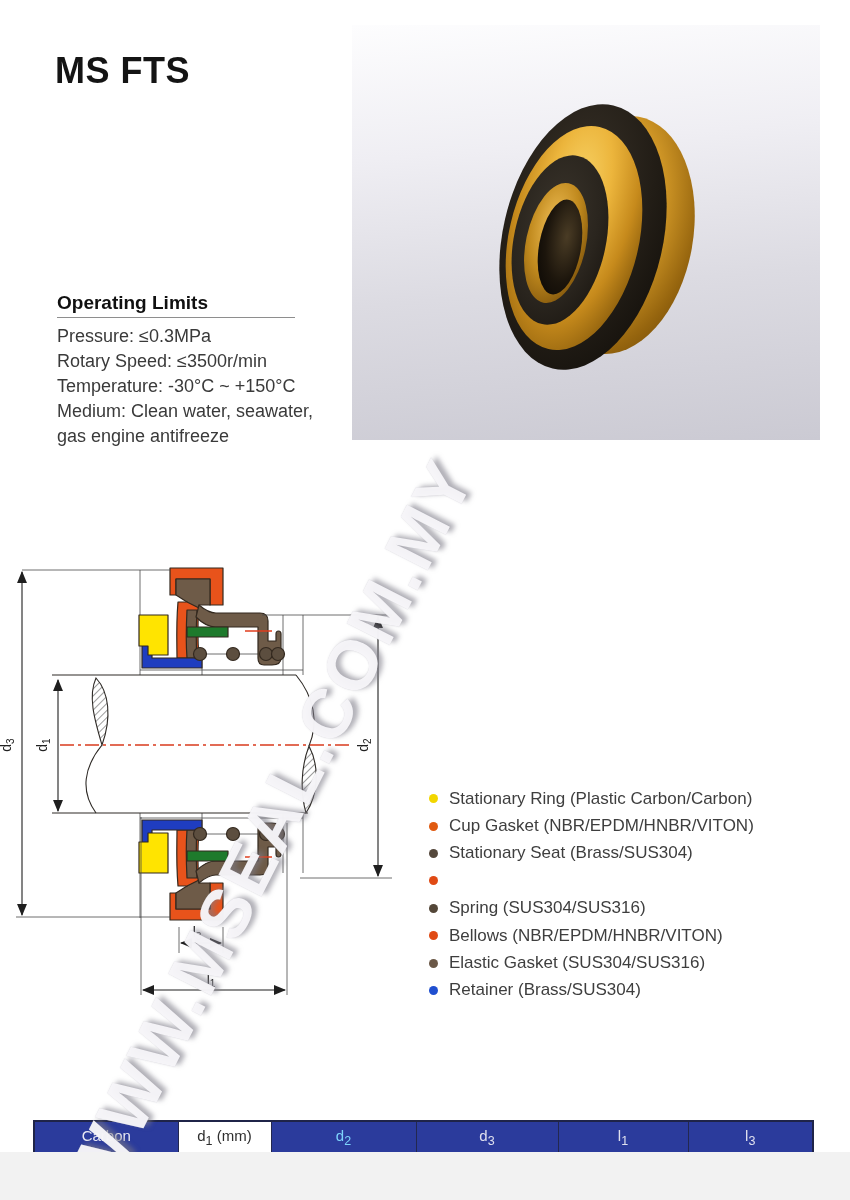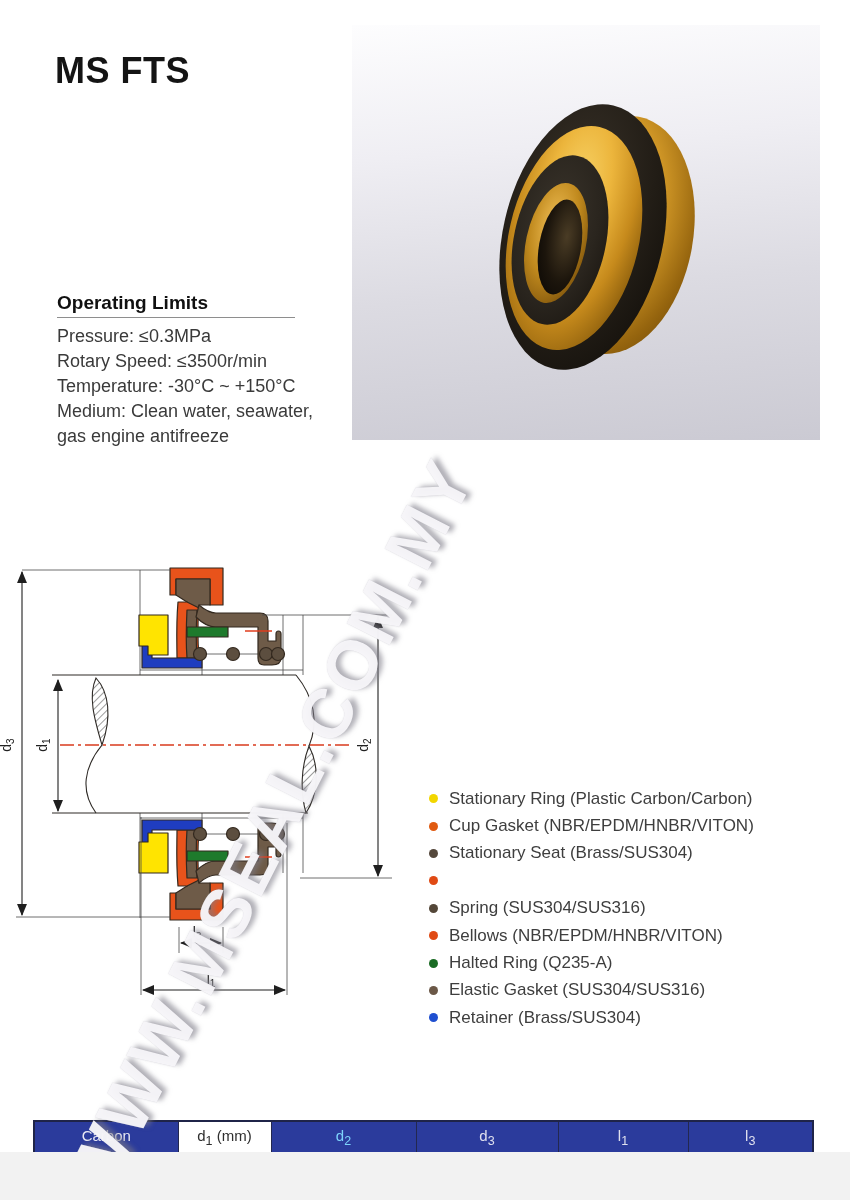--- a/index.html
+++ b/index.html
@@ -181,24 +181,20 @@
       <li class="legend-item">
         <span class="bullet" style="background: rgb(84, 71, 56);"></span>
         <span class="legend-label">Spring (SUS304/SUS316)</span>
       </li>
 
       <li class="legend-item">
         <span class="bullet" style="background: rgb(224, 74, 20);"></span>
         <span class="legend-label">Bellows (NBR/EPDM/HNBR/VITON)</span>
       </li>
 
-      <li class="legend-item">
-        <span class="bullet" style="background: rgb(26, 107, 36);"></span>
-        <span class="legend-label">Halted Ring (Q235-A)</span>
-      </li>
 
       <li class="legend-item">
         <span class="bullet" style="background: rgb(107, 88, 71);"></span>
         <span class="legend-label">Elastic Gasket (SUS304/SUS316)</span>
       </li>
 
       <li class="legend-item">
         <span class="bullet" style="background: rgb(31, 79, 208);"></span>
         <span class="legend-label">Retainer (Brass/SUS304)</span>
       </li>

